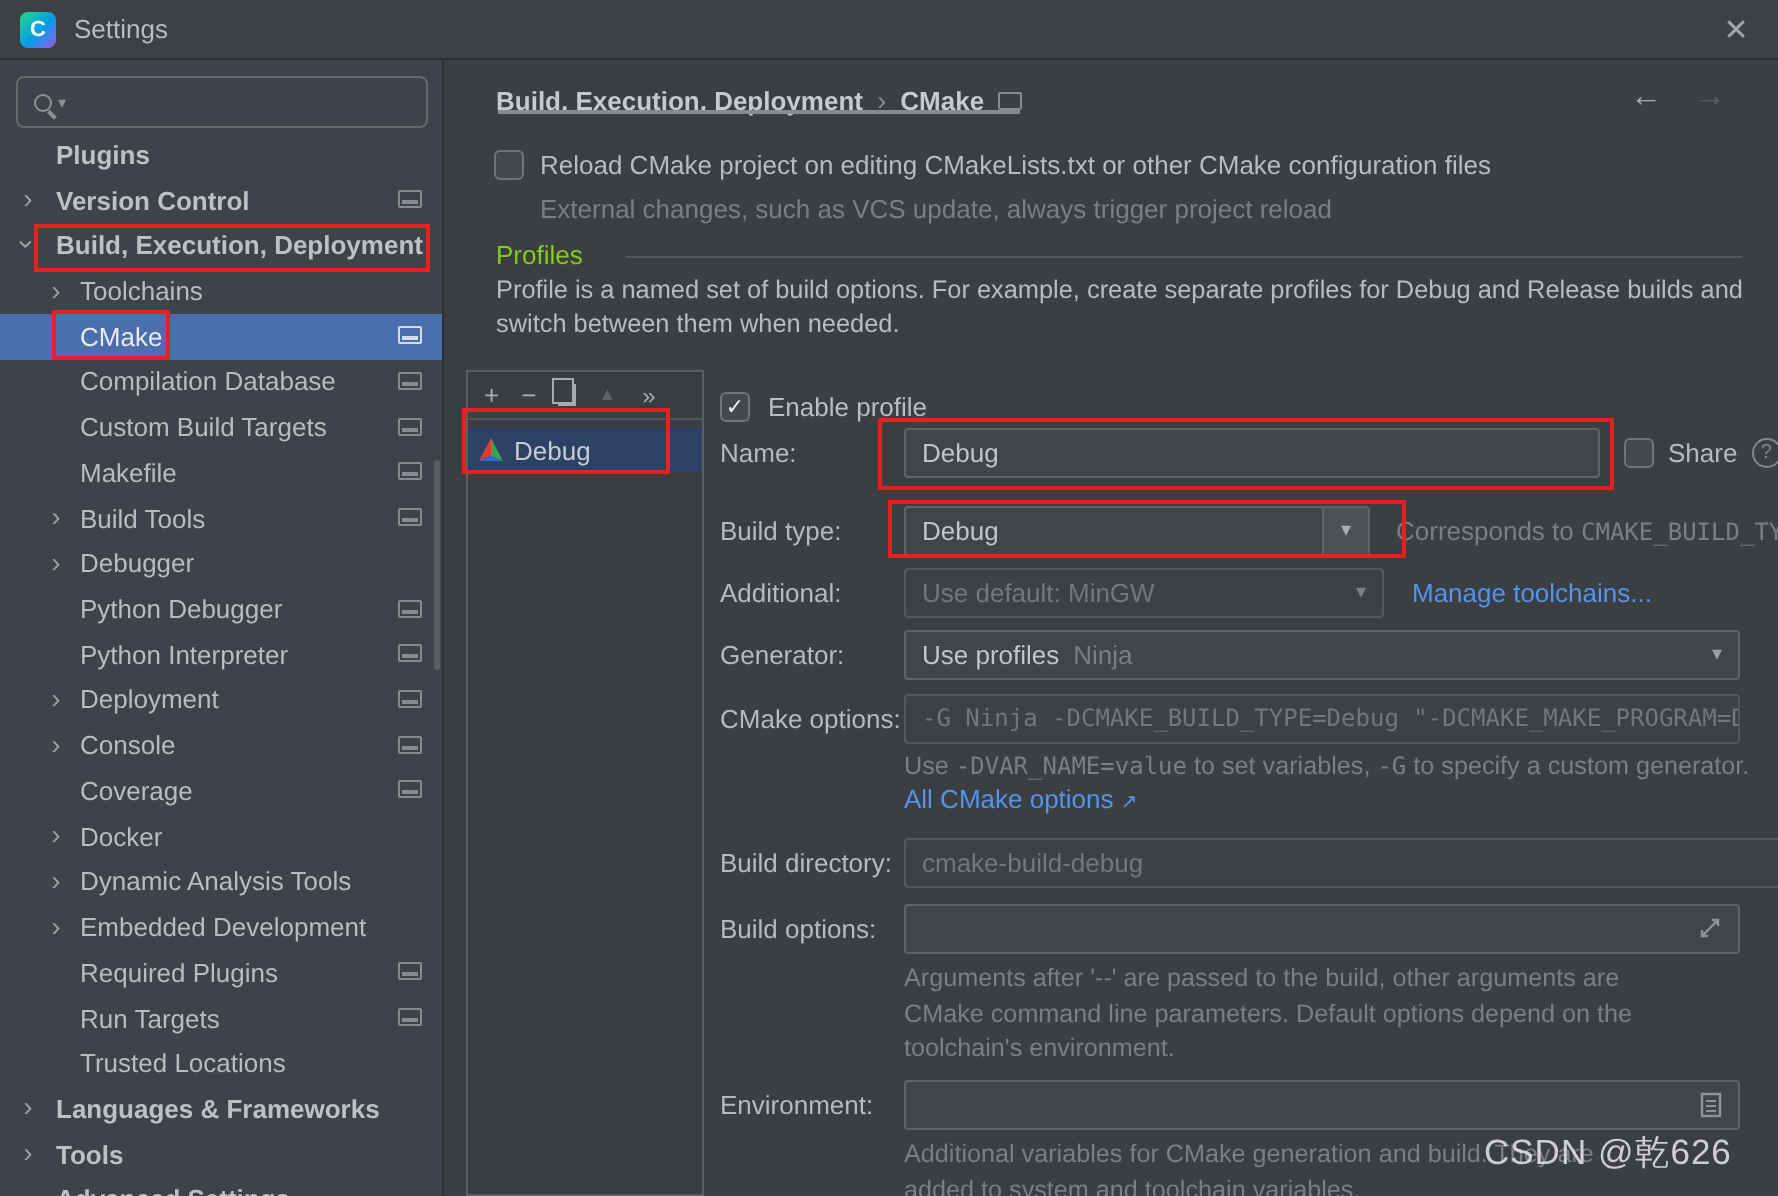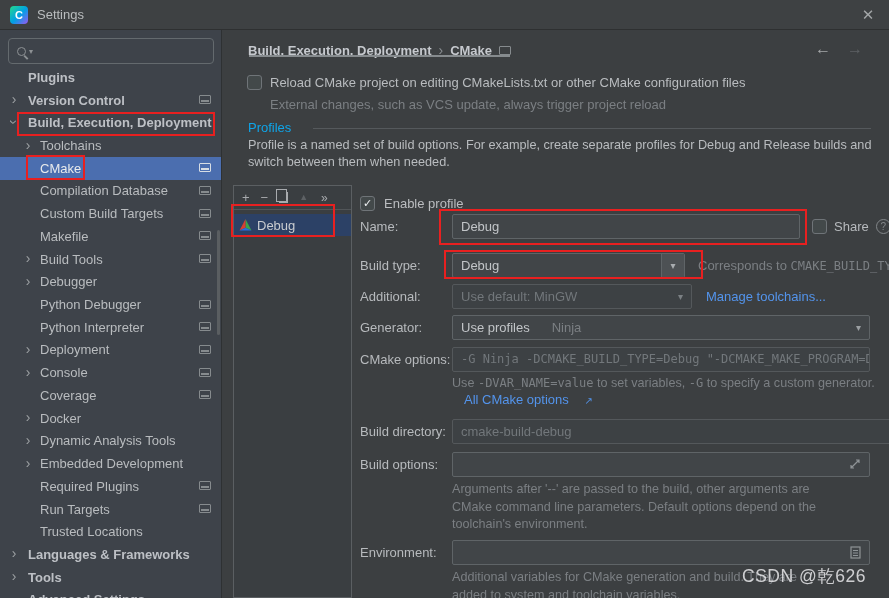--- a/index.html
+++ b/index.html
@@ -49,21 +49,21 @@
   .crumbs { position:absolute; left:26px; top:12px; display:flex; align-items:center; gap:7px;
     font-weight:bold; color:#c6c9ce; }
   .crumb-sep { color:#8a8e92; font-weight:normal; font-size:14px; }
   .nav-arrows { position:absolute; right:26px; top:10px; font-size:16px; display:flex; gap:16px; }
   .nav-back { color:#a6a9ab; } .nav-fwd { color:#5d6164; }
   .chk { width:15px; height:15px; border:1.4px solid #6f7478; border-radius:3px; background:#43494a;
     flex:none; display:flex; align-items:center; justify-content:center; }
   .chk.checked { color:#f0f2f4; font-size:11px; }
   .reload-row { position:absolute; left:25px; top:45px; display:flex; align-items:center; gap:8px; color:#b9bcbf; }
   .reload-sub { position:absolute; left:48px; top:67px; color:#7b7f83; }
-  .sect { position:absolute; left:26px; top:90px; right:18px; display:flex; align-items:center; color:#0ea5e9;gap:14px; }
+  .sect { position:absolute; left:26px; top:90px; right:18px; display:flex; align-items:center; color:#84cc16;gap:14px; }
   .sect-line { flex:1; height:1px; background:#55595c; margin-left:8px; margin-top:2px; }
   .desc { position:absolute; left:26px; top:107px; width:648px; line-height:17px; color:#b9bcbf; font-size:12.7px; }
   
   .plist { position:absolute; left:11px; top:155px; width:119px; bottom:0;
     background:#3a3e41; border:1px solid #5b5f62; }
   .ptoolbar { height:24px; display:flex; align-items:center; gap:11px; padding-left:8px;
     border-bottom:1px solid #515558; color:#a8abae; }
   .tbi { font-size:13px; line-height:1; cursor:default; }
   .tbi.dim { color:#5d6164; font-size:9px; }
   .tbi.more { font-size:12px; margin-left:2px; }
@@ -77,21 +77,21 @@
   .flabel { width:92px; color:#b7babd; flex:none; }
   .field { height:25px; background:#414548; border:1px solid #5f6467; border-radius:2px;
     display:flex; align-items:center; padding:0 8px; color:#c2c5c8; overflow:hidden; }
   .field.disabled { background:#3d4144; border-color:#54585b; color:#72777b; }
   .mono { font-family:"DejaVu Sans Mono","Liberation Mono",monospace; font-size:12px; }
   .combo-btn { width:23px; align-self:stretch; margin:0 -8px 0 auto; border-left:1px solid #5f6467;
     background:#4d5154; display:flex; align-items:center; justify-content:center; color:#a9adb0; font-size:10px; flex:none;}
   .arrow-plain { margin-left:auto; color:#9b9fa2; font-size:10px; }
   .arrow-dim { margin-left:auto; color:#7b8084; font-size:10px; }
   .hint { color:#7b7f83; }
-  .link { color:#5394ec; cursor:pointer;margin-left:12px; }
+  .link { color:#5394ec; cursor:pointer; }
   .help-block { position:absolute; color:#7b7f83; line-height:17.5px; font-size:12.6px; }
   .share-grp { display:flex; align-items:center; gap:7px; margin-left:12px; color:#b7babd; }
   .qmark { width:15px; height:15px; border:1.2px solid #83878a; border-radius:50%; color:#83878a;
     font-size:10px; display:flex; align-items:center; justify-content:center; }
   .folder-ico { margin-left:auto; flex:none; }
   .mini-ico { margin-left:auto; flex:none; }
   
   .redbox { position:absolute; border:2px solid #e82020; pointer-events:none; }
   
   .watermark { position:absolute; left:742px; top:564px; font-size:17.5px; color:rgba(238,238,240,0.82);
@@ -294,21 +294,21 @@
         <span>Use default: MinGW</span>
         <span class="arrow-dim">▾</span>
       </div>
       <span class="link" style="margin-left:14px;">Manage toolchains...</span>
     </div>
 
     <div class="frow" style="top:284px;">
       <span class="flabel">Generator:</span>
       <div class="field" style="width:418px;">
         <span>Use profiles</span>
-        <span class="hint" style="margin-left:22px;">Ninja</span>
+        <span class="hint" style="margin-left:7px;">Ninja</span>
         <span class="arrow-plain">▾</span>
       </div>
     </div>
 
     <div class="frow" style="top:316px;">
       <span class="flabel">CMake options:</span>
       <div class="field disabled mono" style="width:418px;">
         <span style="white-space:nowrap;">-G Ninja -DCMAKE_BUILD_TYPE=Debug "-DCMAKE_MAKE_PROGRAM=D:/CLion/</span>
       </div>
     </div>

